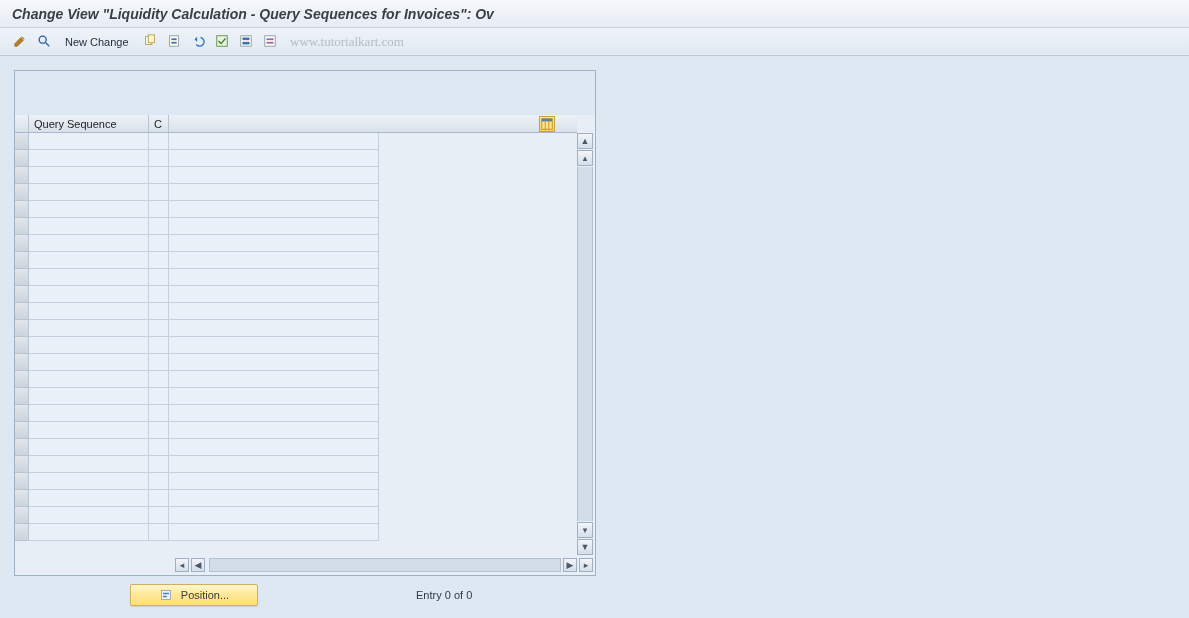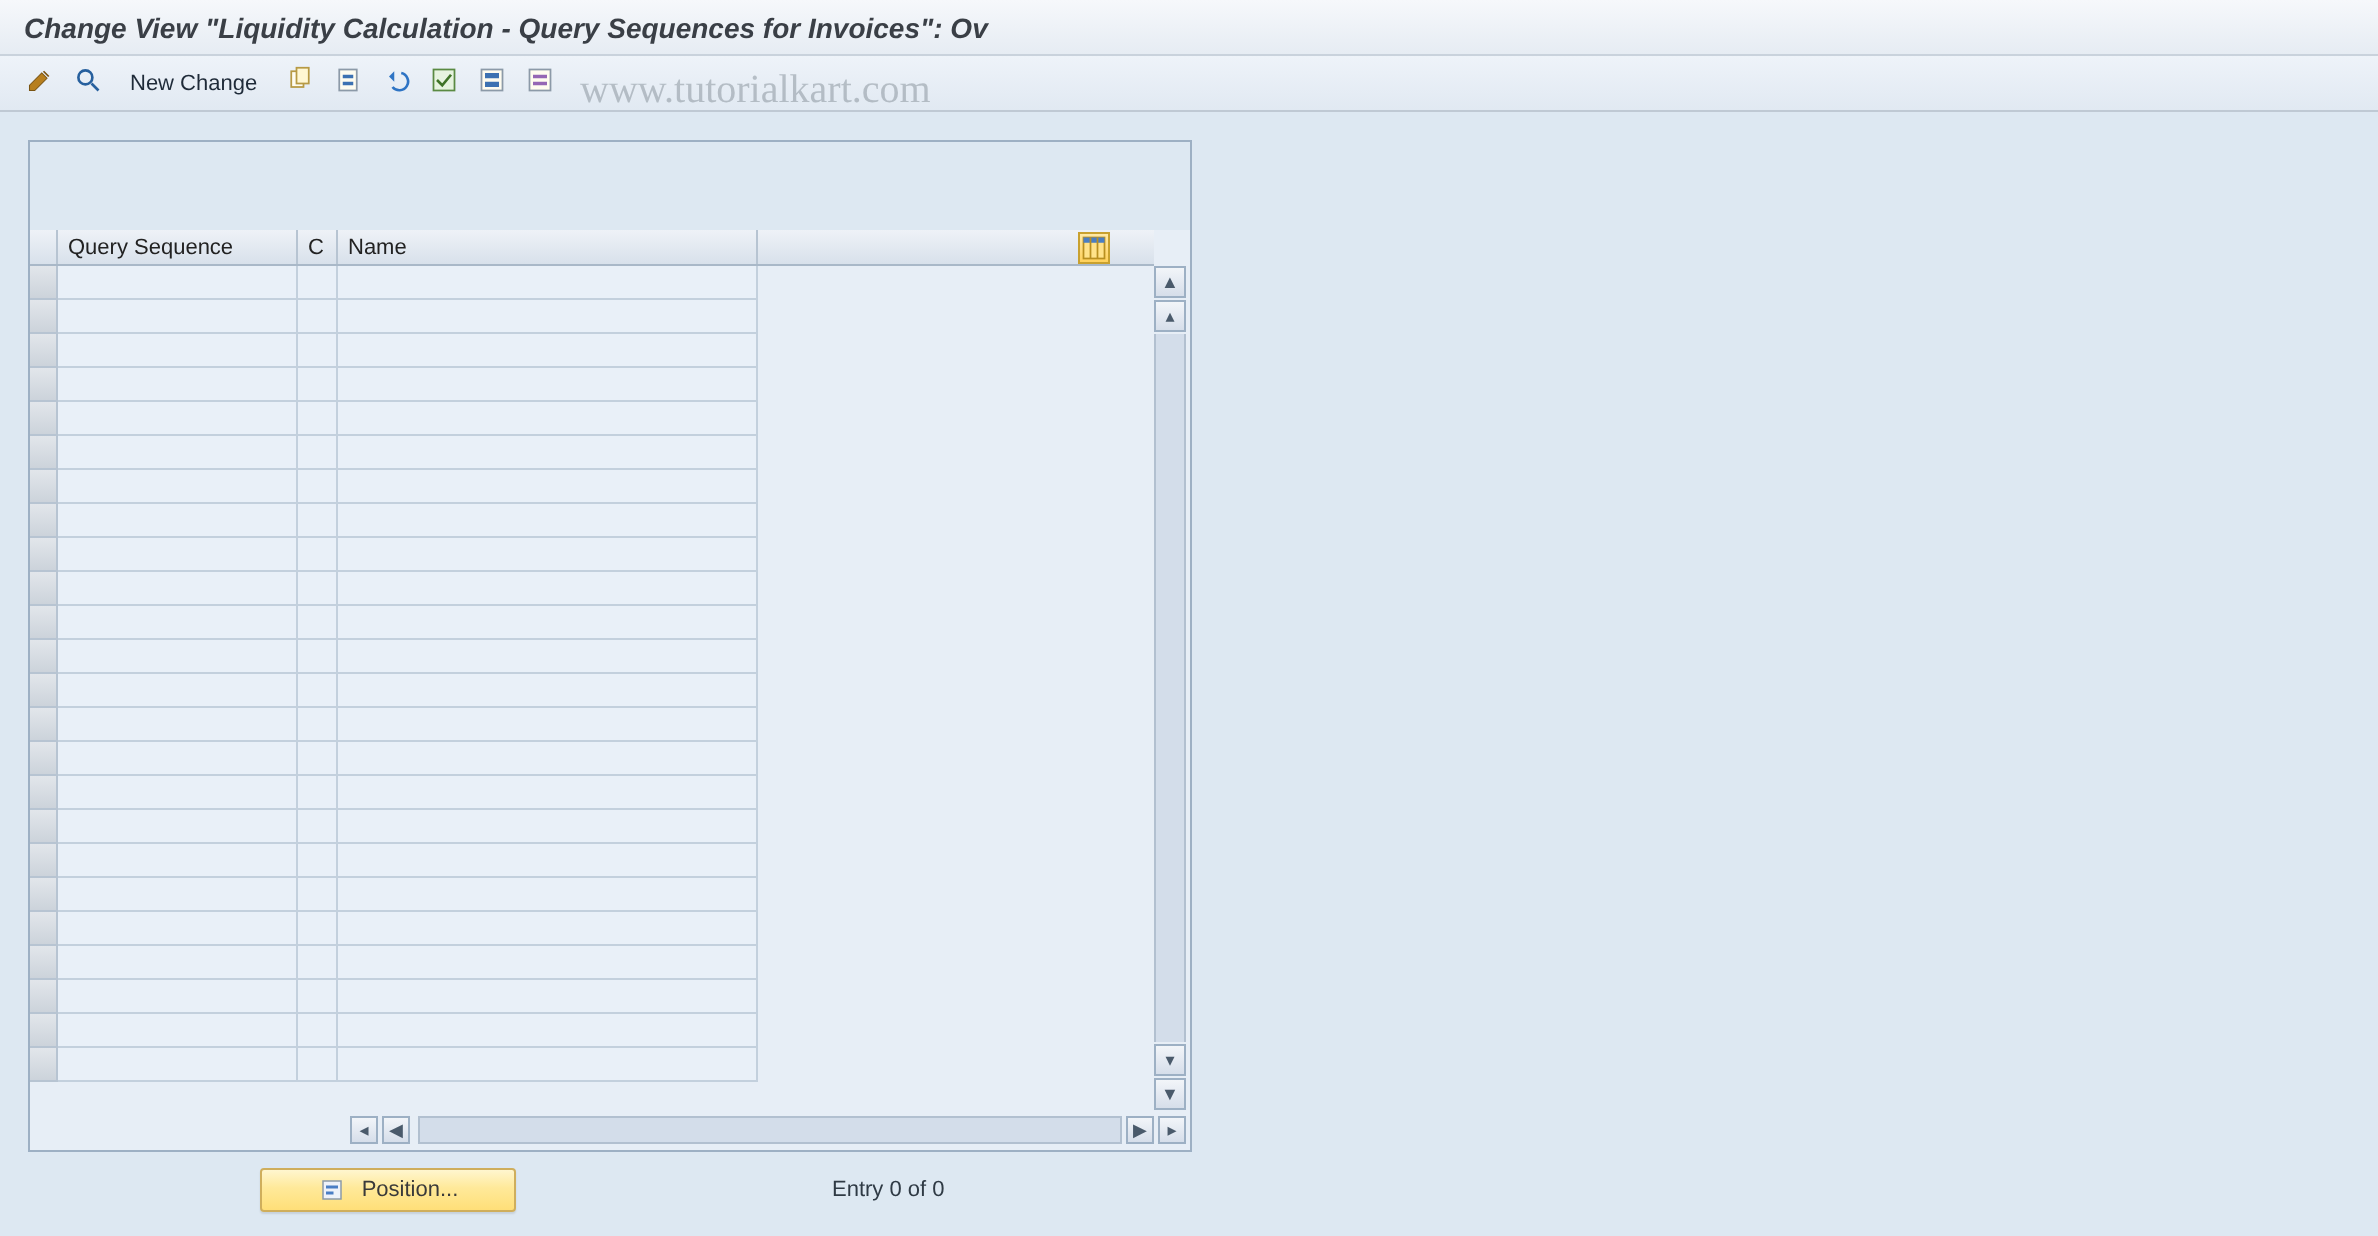--- a/index.html
+++ b/index.html
@@ -53,21 +53,21 @@
     align-items: center;
     font-size: 11px;
     color: #1f2b39;
     cursor: pointer;
     border: 1px solid transparent;
     border-radius: 2px;
   }
   .watermark {
     position: absolute;
     left: 290px; top: 34px;
-    font-size: 20px;
+    font-size: 13px;
     color: rgba(120,130,140,0.45);
     font-family: Georgia, serif;
     pointer-events: none;
     text-align: right;
   }
   
   .content {
     position: absolute;
     top: 70px;
     left: 14px;
@@ -295,21 +295,20 @@
 <div class="watermark">www.tutorialkart.com</div>
 
 <div class="content">
   <div class="panel">
     <div class="table-wrap">
       <div class="grid">
         <div class="grid-head">
           <div class="gh-sel"></div>
           <div class="gh-col gh-q">Query Sequence</div>
           <div class="gh-col gh-c">C</div>
-          <div class="gh-col gh-n">Name</div>
         </div>
         <div class="corner-btn">
           <span>
             <svg width="14" height="14" viewBox="0 0 16 16">
                 <rect x="2" y="2" width="12" height="12" fill="#ffe28a" stroke="#b98f20"></rect>
                 <rect x="2" y="2" width="12" height="3" fill="#4a7ec4"></rect>
                 <line x1="6" y1="2" x2="6" y2="14" stroke="#b98f20"></line>
                 <line x1="10" y1="2" x2="10" y2="14" stroke="#b98f20"></line>
               </svg>
           </span>

